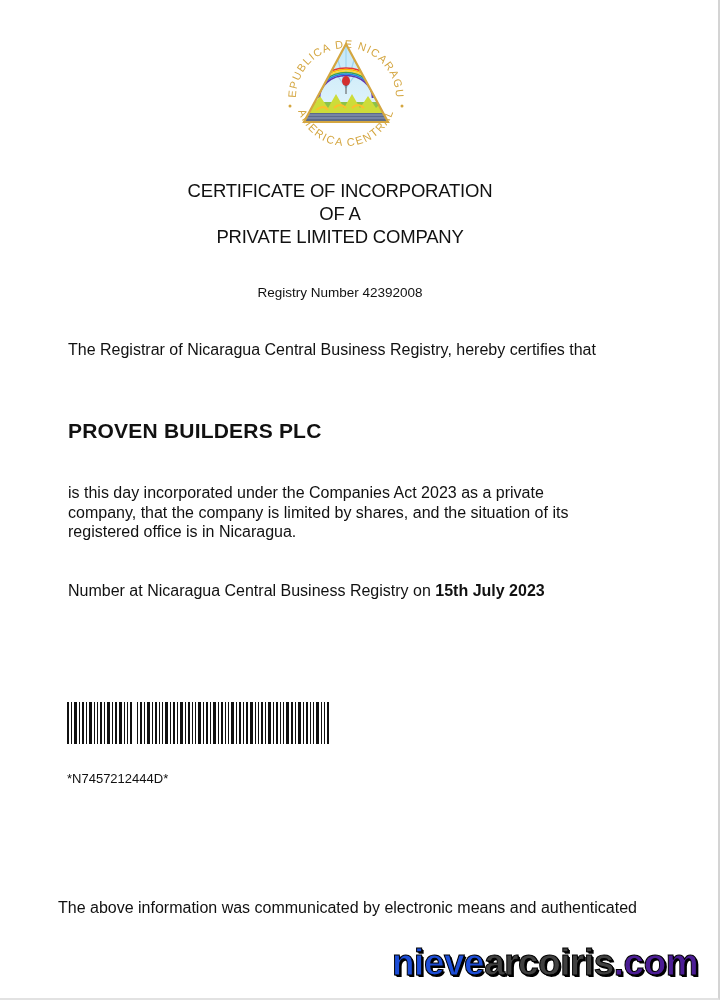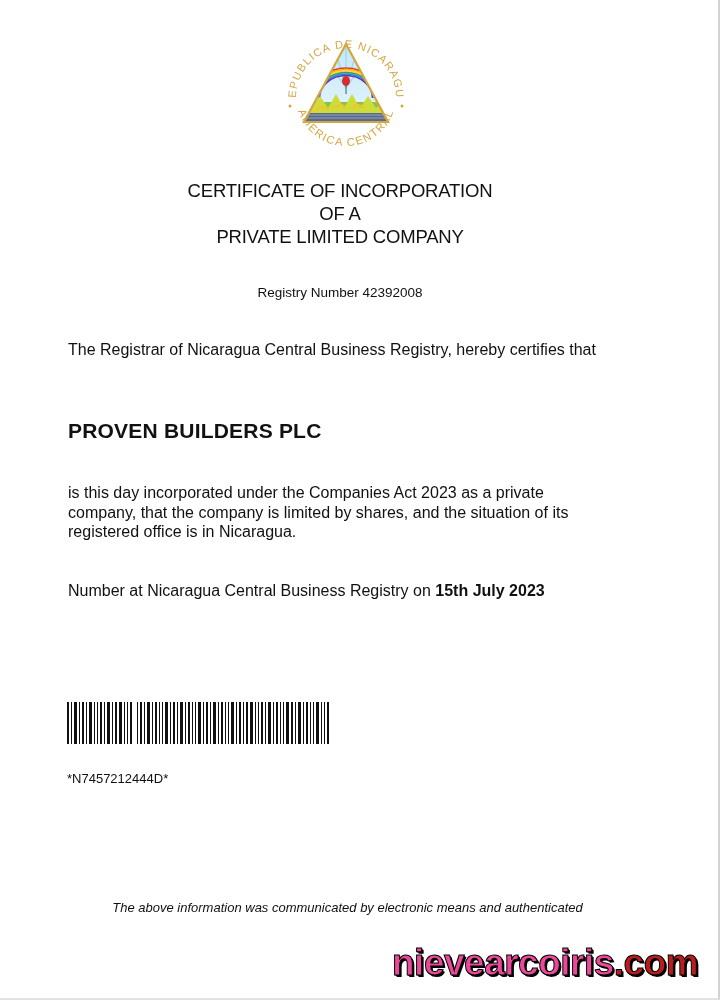--- a/index.html
+++ b/index.html
@@ -28,31 +28,31 @@
       position: absolute; left: 68px; width: 560px; font-size: 16px; line-height: 19.5px;
     }
     .p1 { top: 340px; }
     .company-name { position: absolute; left: 68px; top: 419px; font-weight: bold; font-size: 21px; letter-spacing: 0.2px; }
     .p2 { top: 483px; width: 545px; }
     .p3 { top: 581px; }
     .barcode { position: absolute; left: 67px; top: 702px; width: 262px; height: 42px; }
     .barcode-text { position: absolute; left: 67px; top: 758px; font-size: 13px; margin-top: 13px; }
     .footer {
       position: absolute; top: 901px; left: 0; width: 695px; text-align: center;
-      font-size: 13px; line-height: 13px; font-style: italic;
+      font-size: 16px; line-height: 13px;
     }
     .watermark {
       position: absolute; left: 392px; top: 942px; font-family: "Liberation Sans", sans-serif;
       font-weight: bold; font-size: 37px; letter-spacing: -0.5px;
       -webkit-text-stroke: 1px #000;
       text-shadow: 2px 2px 0 #000, 1px 1px 0 #000;
     }
-    .wm-1 { color: #ec4899; }
-    .wm-2 { color: #ec4899; }
-    .wm-3 { color: #b91c1c; }
+    .wm-1 { color: #1d4ed8; }
+    .wm-2 { color: #404040; }
+    .wm-3 { color: #4c1d95; }
   </style>
 </head>
 <body>
 
 <div class="page">
 
   <svg class="seal" viewBox="0 0 140 140">
     <defs>
       <path id="arcTop" d="M 20 72 A 50 50 0 0 1 120 72"></path>
       <path id="arcBot" d="M 22 84 A 50 50 0 0 0 118 84"></path>

